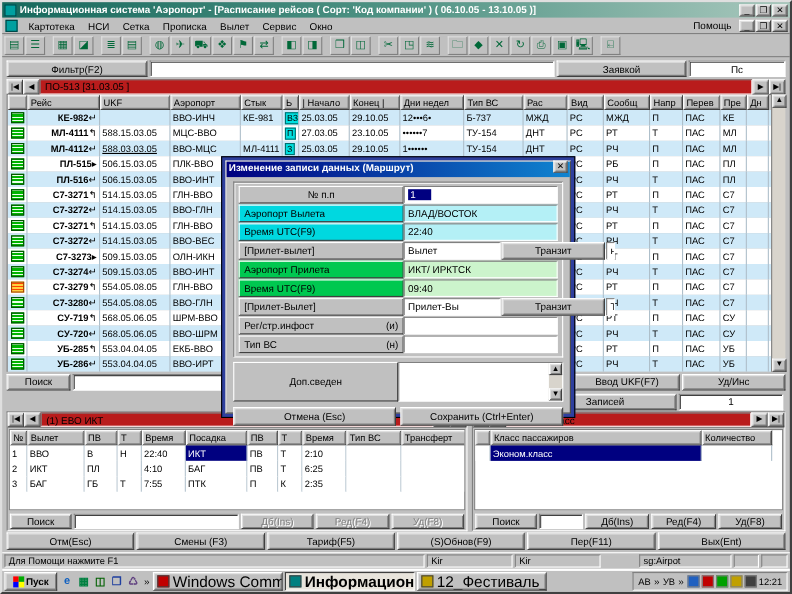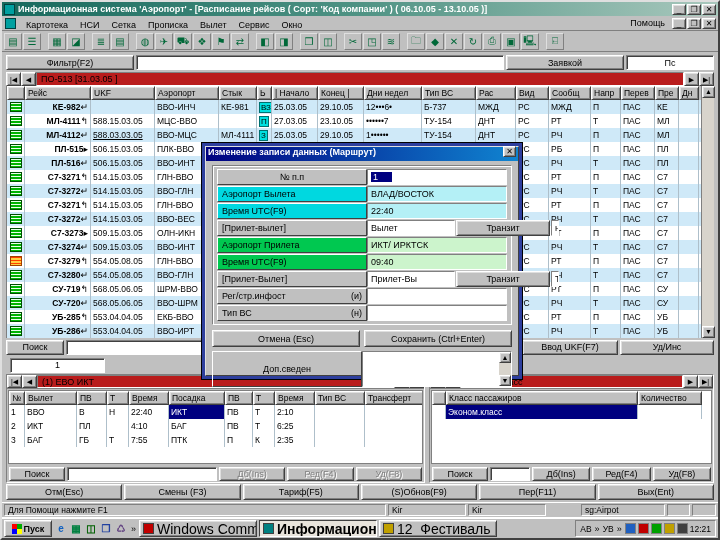--- a/index.html
+++ b/index.html
@@ -652,20 +652,21 @@
   </div>
 
   <div id="search-row">
     <div id="search-btn-main" class="btn raised">Поиск</div>
     <input id="search-input-main" class="sunken" value="" style="">
     <div id="ukf-btn" class="btn raised">Ввод UKF(F7)</div>
     <div id="del-btn" class="btn raised">Уд/Инс</div>
   </div>
 
   <div id="records-row">
+    <div id="records-label" class="btn raised">Записей</div>
     <div id="records-value" class="sunken">1</div>
   </div>
 
   <div id="panels">
     <div class="panel" id="route-panel">
       <div class="navrow">
         <div class="navbtn btn raised">|◀</div>
         <div class="navbtn btn raised">◀</div>
         <div class="navtext">(1) ЕВО  ИКТ</div>
         <div class="navbtn btn raised">▶</div>
@@ -879,31 +880,31 @@
             <div class="dfield"></div>
           </div>
           <div class="drow">
             <div class="dlabel">
               <span>Тип ВС</span>
                 <span>(н)</span>
             </div>
             <div class="dfield"></div>
           </div>
         </div>
-        <div id="dialog-btnrow">
-          <div class="btn raised">Отмена (Esc)</div>
-          <div class="btn raised">Сохранить (Ctrl+Enter)</div>
-        </div>
         <div id="notes-row">
           <div id="notes-label">Доп.сведен</div>
           <div id="notes-field">
             <span></span>
             <div id="notes-scroll">
               <div class="scrbtn btn raised">▲</div>
               <div class="scrbtn btn raised">▼</div>
             </div>
           </div>
         </div>
+        <div id="dialog-btnrow">
+          <div class="btn raised">Отмена (Esc)</div>
+          <div class="btn raised">Сохранить (Ctrl+Enter)</div>
+        </div>
       </div>
     </div>
   </div>
 
 </div>
 
 </body></html>

